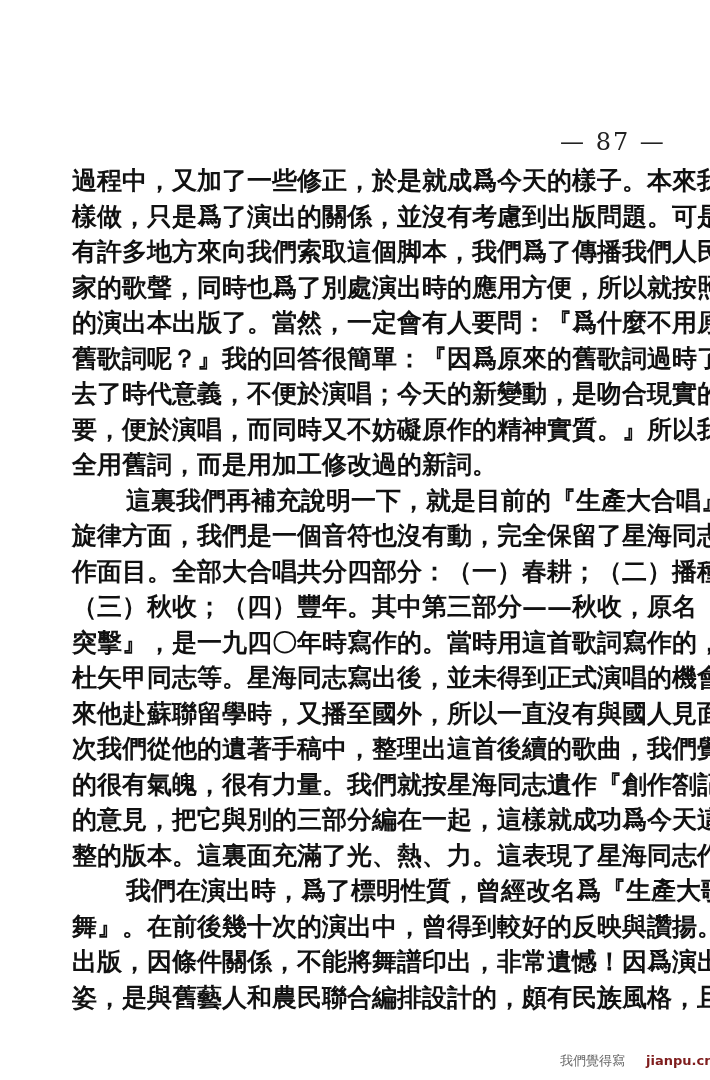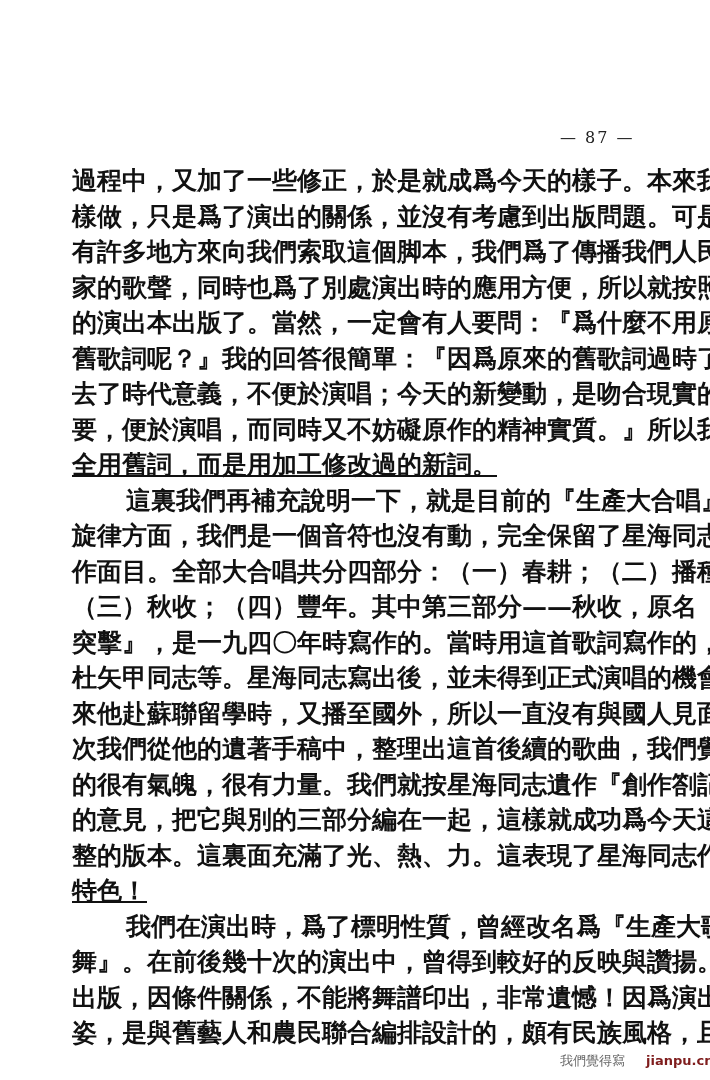--- a/index.html
+++ b/index.html
@@ -4,31 +4,31 @@
   <style>
     html, body { margin: 0; padding: 0; }
     body {
       width: 710px; height: 1080px; background: #ffffff;
       position: relative; overflow: hidden;
       font-family: "DejaVu Serif", "Liberation Serif", serif;
       color: #111;
     }
     .page-number {
       position: absolute; top: 128px; left: 560px;
-      font-size: 16px; letter-spacing: 2px; color: #222;
+      font-size: 24px; letter-spacing: 2px; color: #222;
     }
     .body-text { position: absolute; left: 72px; top: 163px; width: 582px; }
     .line {
       height: 35.5px; line-height: 35.5px;
       font-size: 25px; white-space: nowrap;
       text-align: justify; text-align-last: justify;
       font-weight: bold;
     }
     .line.indent { padding-left: 54px; }
-    .line.last { text-align-last: left; text-decoration: underline; }
+    .line.last { text-align-last: left; }
     .watermark {
       position: absolute; left: 560px; top: 1052px;
       font-family: "DejaVu Sans", sans-serif; font-size: 13px; color: #666;
       white-space: nowrap;
     }
     .watermark .latin { color: #7f1d1d; font-weight: bold; margin-left: 21px; }
   </style>
 </head>
 <body>
 
@@ -51,21 +51,20 @@
     <div class="line">旋律方面，我們是一個音符也沒有動，完全保留了星海同志的原</div>
     <div class="line">作面目。全部大合唱共分四部分：（一）春耕；（二）播種；</div>
     <div class="line">（三）秋收；（四）豐年。其中第三部分——秋收，原名『秋收</div>
     <div class="line">突擊』，是一九四〇年時寫作的。當時用這首歌詞寫作的，還有</div>
     <div class="line">杜矢甲同志等。星海同志寫出後，並未得到正式演唱的機會。後</div>
     <div class="line">來他赴蘇聯留學時，又播至國外，所以一直沒有與國人見面。這</div>
     <div class="line">次我們從他的遺著手稿中，整理出這首後續的歌曲，我們覺得寫</div>
     <div class="line">的很有氣魄，很有力量。我們就按星海同志遺作『創作劄記』上</div>
     <div class="line">的意見，把它與別的三部分編在一起，這樣就成功爲今天這個完</div>
     <div class="line">整的版本。這裏面充滿了光、熱、力。這表現了星海同志作品的</div>
-    <div class="line last">特色！</div>
   </div>
   <div>
     <div class="line indent">我們在演出時，爲了標明性質，曾經改名爲『生產大歌</div>
     <div class="line">舞』。在前後幾十次的演出中，曾得到較好的反映與讚揚。這次</div>
     <div class="line">出版，因條件關係，不能將舞譜印出，非常遺憾！因爲演出的舞</div>
     <div class="line">姿，是與舊藝人和農民聯合編排設計的，頗有民族風格，且有勞</div>
   </div>
 </div>
 
 <div class="watermark">

